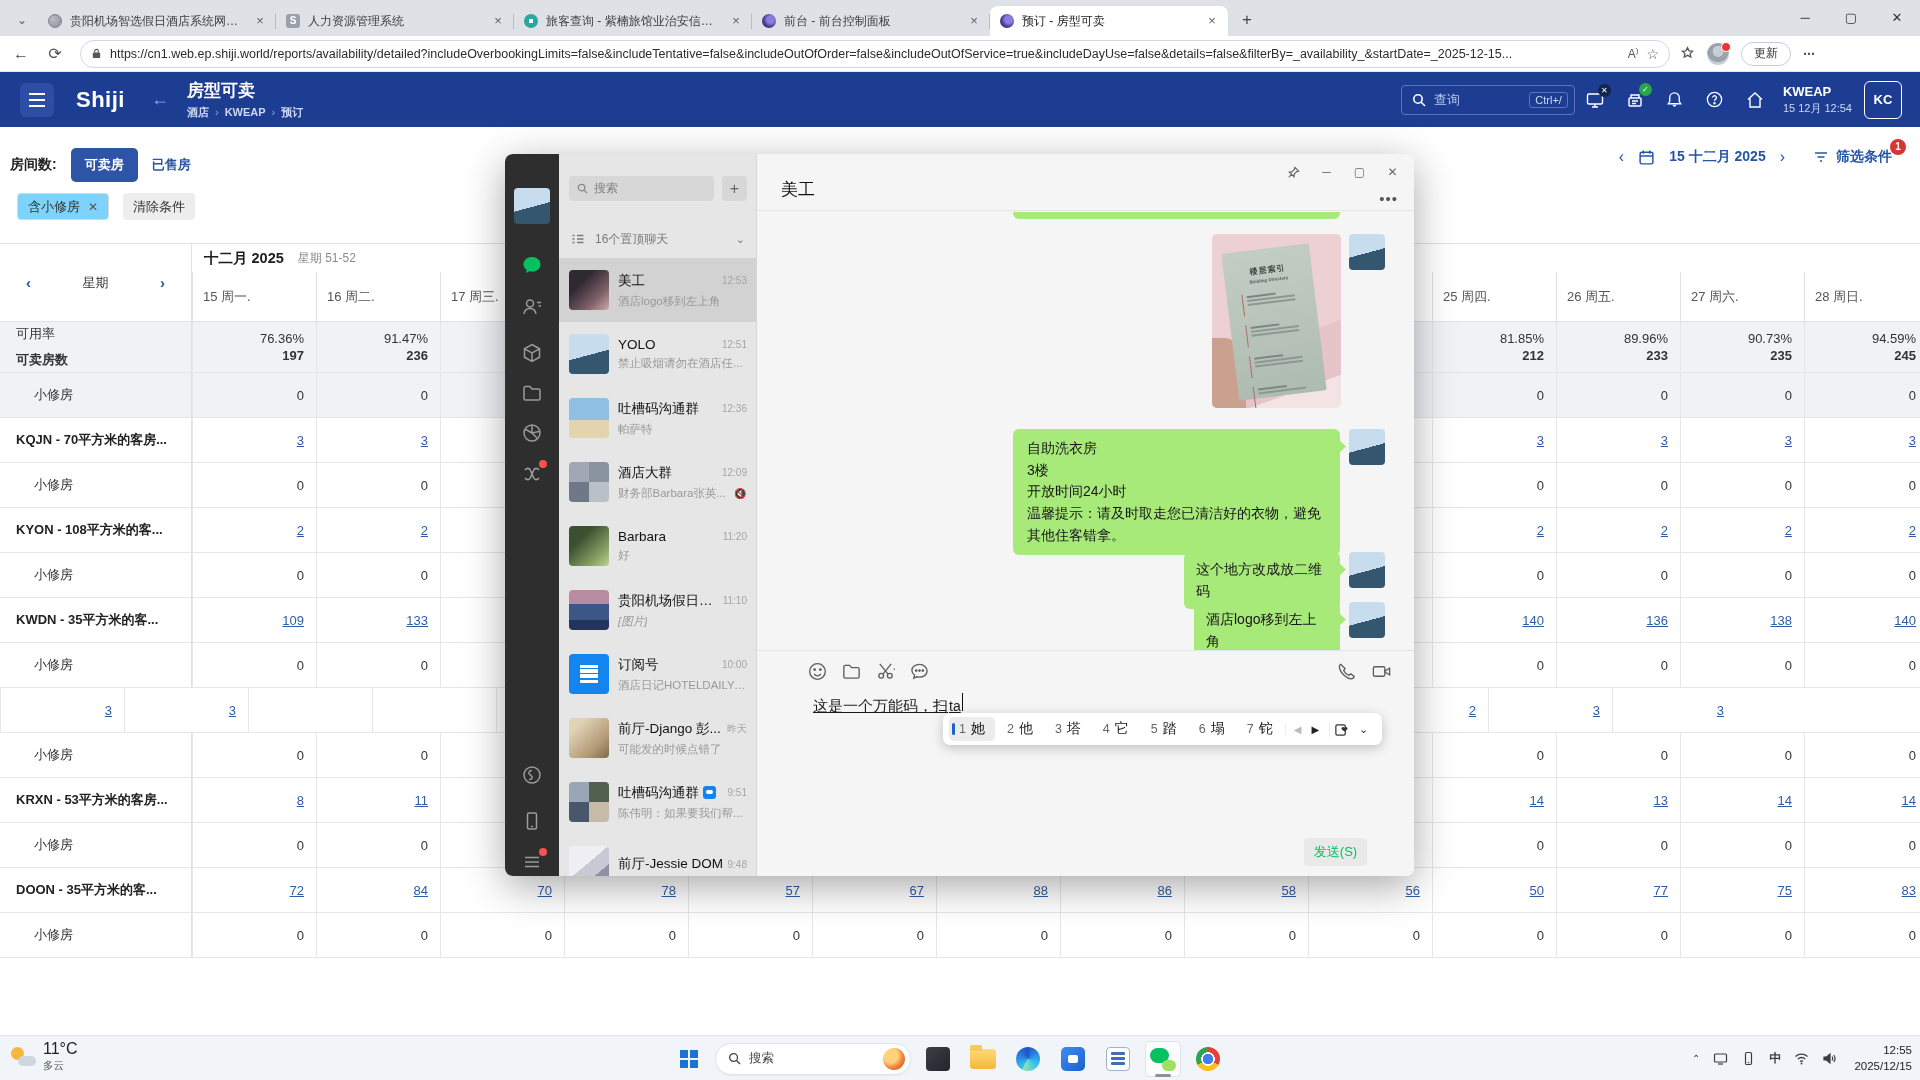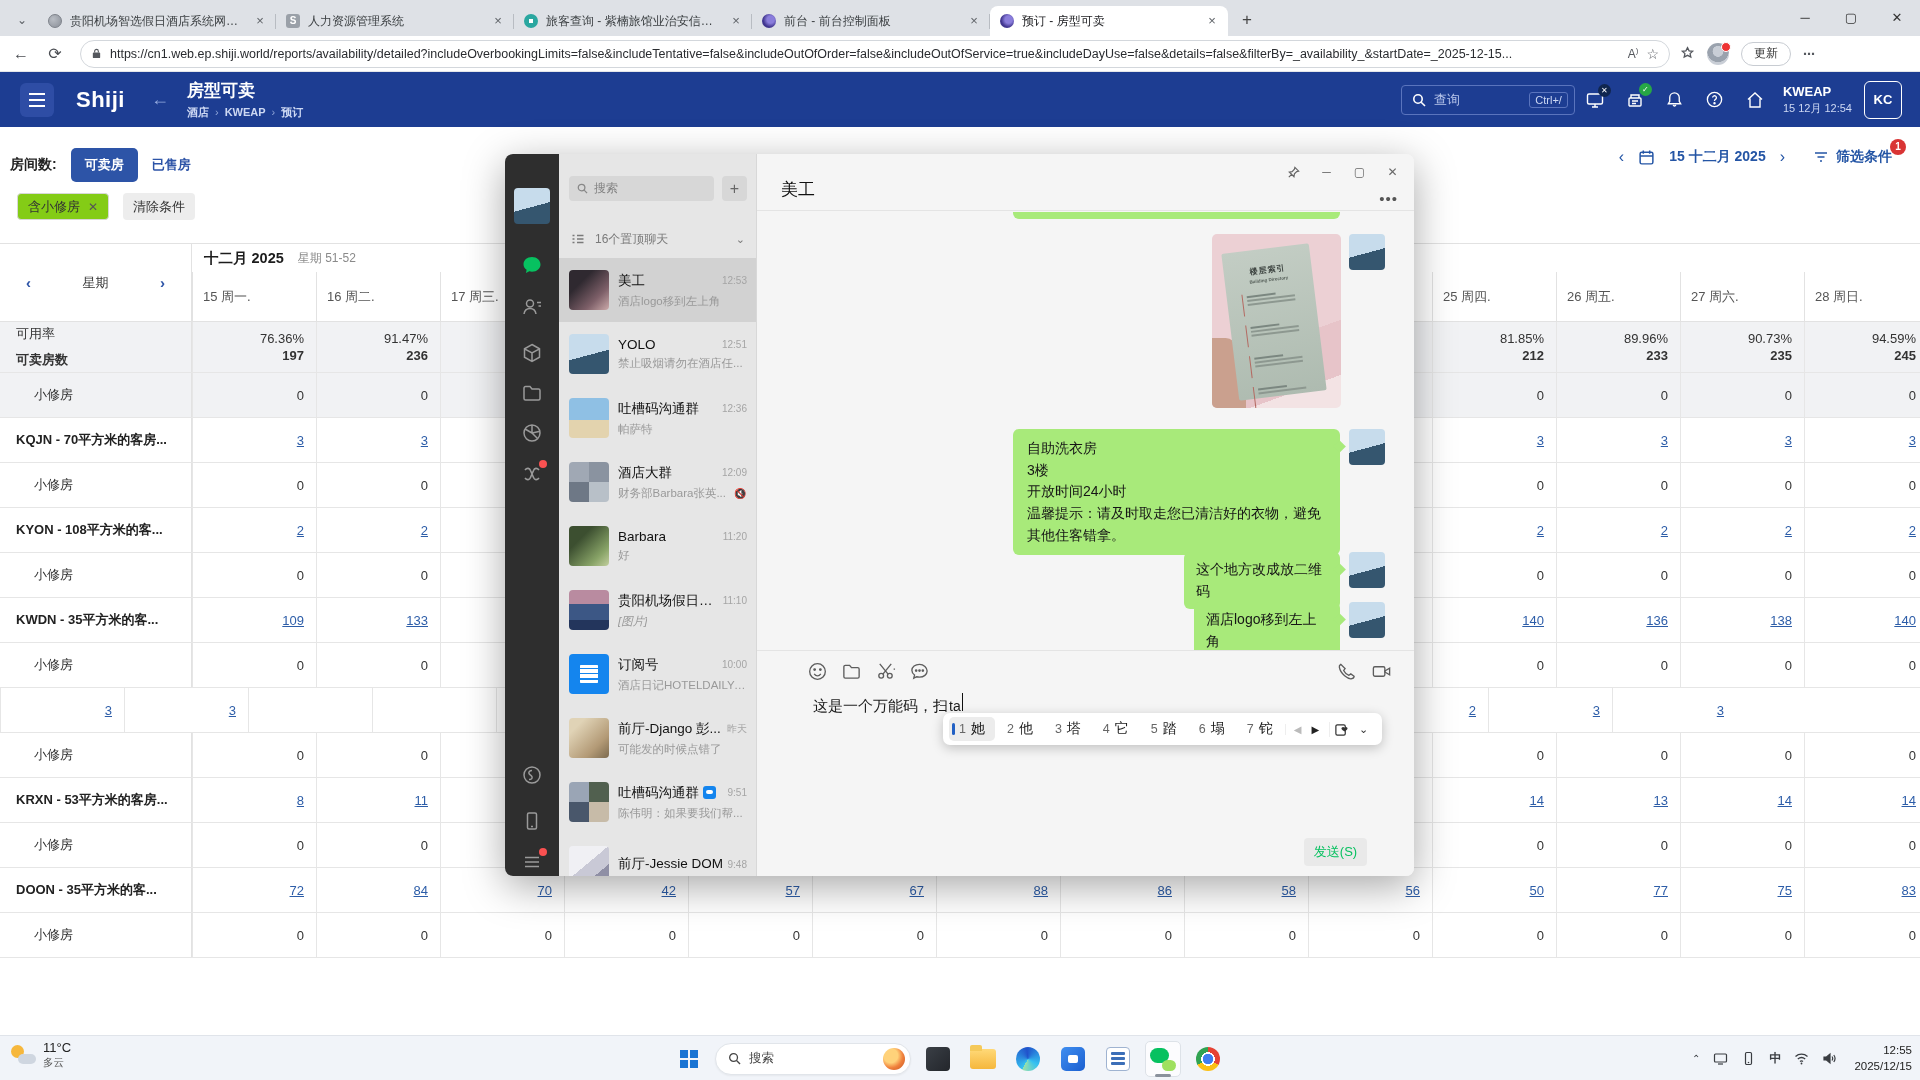--- a/index.html
+++ b/index.html
@@ -59,21 +59,21 @@
   .user-time { font-size:11px; color:#cdd8f3; margin-top:2px; }
   .kc-box { width:38px; height:38px; border:1.5px solid #fff; border-radius:6px; font-size:13px; font-weight:bold; display:flex; align-items:center; justify-content:center; margin-right:18px; }
 
   
   .rooms-row { position:absolute; left:10px; top:148px; display:flex; align-items:center; gap:14px; }
   .rooms-label { font-size:14px; font-weight:bold; color:#222; }
   .pill-active { background:#2d54a7; color:#fff; font-size:13px; font-weight:bold; border-radius:5px; padding:8px 14px; }
   .pill-plain { color:#2d54a7; font-size:13px; font-weight:bold; }
   .chips-row { position:absolute; left:17px; top:193px; display:flex; gap:14px; }
   .chip { height:27px; display:flex; align-items:center; gap:8px; font-size:13px; color:#333; padding:0 10px; border-radius:4px; }
-  .chip.outline { background:#84cc16; border:1px solid #d8d8d8;justify-content:center; }
+  .chip.outline { background:#7dd3fc; border:1px solid #d8d8d8;justify-content:center; }
   .chip.fill { background:#ededed; }
   .chip .x { color:#555; font-size:12px; }
   .datenav { position:absolute; right:28px; top:148px; display:flex; align-items:center; gap:14px; color:#2455a5; }
   .datenav .arr { font-size:16px; }
   .datenav .dtxt { font-size:14px; font-weight:bold; }
   .filter-wrap { position:relative; display:flex; align-items:center; gap:7px; margin-left:14px; }
   .filter-badge { position:absolute; top:-9px; right:-14px; width:16px; height:16px; background:#d93434; color:#fff; border-radius:50%; font-size:10px; text-align:center; line-height:16px; font-weight:bold; }
 
   
   .tbl { position:absolute; left:0; top:243px; width:1930px; font-size:13px; color:#333; }
@@ -148,21 +148,21 @@
   .photo-card .t2 { font-size:4.5px; color:#555e58; margin-top:2px; font-weight:bold; }
   .photo-card .ln { margin:9px auto 0; width:58px; height:22px; border-left:1px solid #b46a62; display:flex; flex-direction:column; gap:2px; padding:2px 0 0 4px; }
   .photo-card .ln i { display:block; height:2px; background:#8d9890; width:90%; }
   .photo-card .ln i:first-child { width:55%; background:#7b8780; }
   .hand { position:absolute; left:0; bottom:0; width:34px; height:70px; background:#caa08e; border-radius:0 60% 0 0; }
   .bub-text { padding:9px 14px; font-size:14px; line-height:1.55; white-space:pre-line; }
   .input-zone { position:absolute; left:0; right:0; top:496px; bottom:0; border-top:1px solid #e4e4e4; }
   .in-icons { position:absolute; left:50px; top:10px; display:flex; gap:13px; color:#5d5d5d; }
   .in-icons svg, .call-icons svg { width:21px; height:21px; }
   .call-icons { position:absolute; right:22px; top:10px; display:flex; gap:14px; color:#5d5d5d; }
-  .in-text { position:absolute; left:56px; top:42px; font-size:15px; color:#1a1a1a; display:flex; align-items:baseline; }
+  .in-text { position:absolute; left:56px; top:42px; font-size:15px; color:#1a1a1a; display:flex; align-items:baseline;text-decoration:underline; }
   .composition { border-bottom:1.5px dashed #555; margin-left:1px; font-size:14px; }
   .caret { width:1.5px; height:18px; background:#111; margin-left:1px; animation:blink 1s steps(1) infinite; }
   @keyframes blink { 50% { opacity:0; } }
   .send-btn { position:absolute; right:47px; bottom:10px; width:63px; height:28px; background:#e9e9e9; color:#07c160; font-size:13px; border-radius:4px; display:flex; align-items:center; justify-content:center; }
 
   
   .ime-bar { position:absolute; left:943px; top:713px; height:32px; background:#fff; border-radius:7px; box-shadow:0 3px 12px rgba(0,0,0,.22); display:flex; align-items:center; padding:0 6px; gap:2px; z-index:60; }
   .cand { display:flex; align-items:center; gap:5px; font-size:14px; color:#1a1a1a; padding:3px 10px; border-radius:5px; position:relative; }
   .cand .num { color:#666; font-size:12.5px; }
   .cand.hl { background:#ececec; }
@@ -170,21 +170,21 @@
   .ime-arrows { display:flex; align-items:center; gap:10px; padding:0 8px; border-left:1px solid #eee; color:#222; font-size:10px; }
   .ime-arrows .dis { color:#bbb; }
   .ime-tools { display:flex; align-items:center; gap:10px; padding:0 8px 0 4px; border-left:1px solid #eee; color:#333; }
 
   
   .taskbar { position:absolute; left:0; top:1035px; width:1920px; height:45px; background:#f1f4f9; border-top:1px solid #e0e4ea; z-index:80; }
   .tb-weather { position:absolute; left:10px; top:4px; display:flex; align-items:center; gap:7px; }
   .w-ico { width:26px; height:22px; position:relative; }
   .w-ico .sun { position:absolute; left:1px; top:1px; width:13px; height:13px; border-radius:50%; background:#f6b73c; }
   .w-ico .cld { position:absolute; right:0; bottom:2px; width:18px; height:10px; border-radius:7px; background:#cfd6e0; }
-  .w-txt .l1 { font-size:13px; color:#222; }
+  .w-txt .l1 { font-size:16px; color:#222; }
   .w-txt .l2 { font-size:10.5px; color:#555; margin-top:1px; }
   .tb-center { position:absolute; left:672px; top:0; height:45px; display:flex; align-items:center; gap:9px; }
   .start-btn { width:34px; height:34px; display:flex; align-items:center; justify-content:center; border-radius:5px; }
   .win-logo { width:8px; height:8px; background:#1873d3; box-shadow:10px 0 #1873d3, 0 10px #1873d3, 10px 10px #1873d3; margin:-10px 10px 0 0; }
   .tb-search { width:196px; height:32px; background:#fff; border:1px solid #e1e5ea; border-radius:16px; display:flex; align-items:center; padding:0 5px 0 12px; gap:8px; color:#444; font-size:12.5px; box-shadow:0 1px 2px rgba(0,0,0,.05); }
   .bing-ico { margin-left:auto; width:22px; height:22px; border-radius:50%; background:radial-gradient(circle at 35% 35%, #ffd27a 0 35%, #f0803c 60%, #c2541f); }
   .tb-app { width:36px; height:36px; border-radius:5px; display:flex; align-items:center; justify-content:center; position:relative; }
   .tb-app.active { background:rgba(255,255,255,.75); border:1px solid #dde2e8; }
   .tb-app.active:after { content:""; position:absolute; bottom:-1px; left:50%; transform:translateX(-50%); width:16px; height:3px; border-radius:2px; background:#8a919c; }
   .ic-dark { width:24px; height:24px; border-radius:4px; background:linear-gradient(135deg,#3a3f46,#23262b); }
@@ -757,21 +757,21 @@
           <div class="tcell">
             <span class="link">72</span>
           </div>
           <div class="tcell">
             <span class="link">84</span>
           </div>
           <div class="tcell">
             <span class="link">70</span>
           </div>
           <div class="tcell">
-            <span class="link">42</span>
+            <span class="link">78</span>
           </div>
           <div class="tcell">
             <span class="link">57</span>
           </div>
           <div class="tcell">
             <span class="link">67</span>
           </div>
           <div class="tcell">
             <span class="link">88</span>
           </div>

